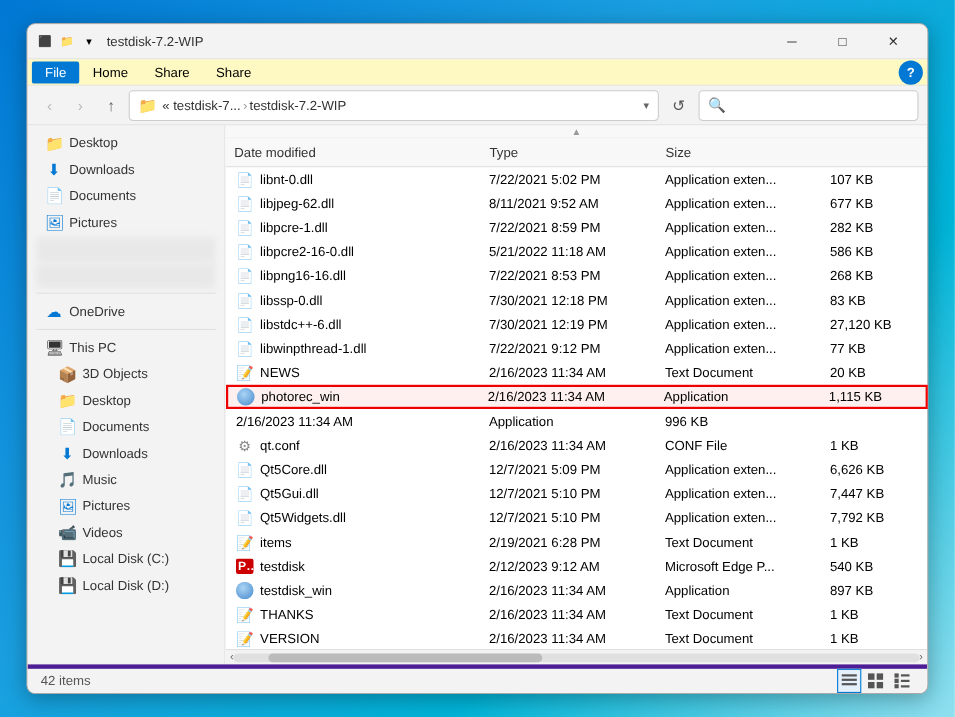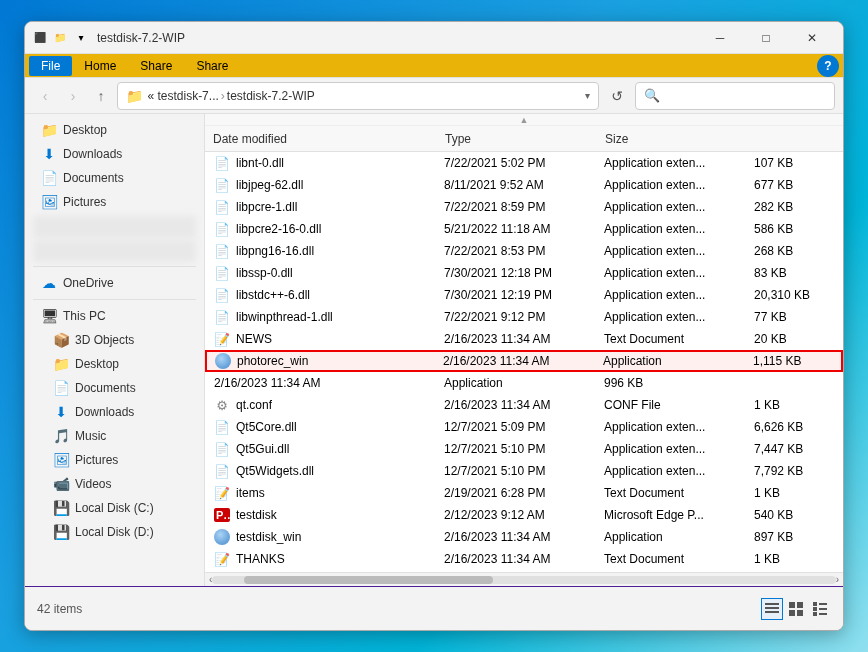--- a/index.html
+++ b/index.html
@@ -64,21 +64,21 @@
       align-items: center;
       justify-content: center;
       font-size: 12px;
       cursor: pointer;
       color: #333;
       background: transparent;
       border: none;
     }
     
     .ribbon-tabs {
-      background: #eab308;
+      background: #fef9c3;
       display: flex;
       align-items: center;
       height: 24px;
       border-bottom: 1px solid #e0e0e0;
       padding: 0 4px;
     }
     .ribbon-tab {
       padding: 3px 12px;
       font-size: 12px;
       cursor: pointer;
@@ -286,23 +286,23 @@
       flex-shrink: 0;
       width: 16px;
       text-align: center;
     }
     
     .icon-dll { color: #4a90d9; }
     .icon-txt { color: #555; }
     .icon-conf { color: #888; }
     
     .status-bar {
-      height: 44px;
+      height: 26px;
       background: #f3f3f3;
-      border-top: 1px solid #4c1d95;
+      border-top: 4px solid #4c1d95;
       display: flex;
       align-items: center;
       padding: 0 12px;
       font-size: 12px;
       color: #555;
       flex-shrink: 0;
       gap: 23px;
     }
     .status-bar .view-icons {
       margin-left: auto;
@@ -549,21 +549,21 @@
           <div>83 KB</div>
         </div>
 
         <div class="file-row">
           <div class="file-name">
             <span class="file-icon icon-dll">📄</span>
             <span>libstdc++-6.dll</span>
           </div>
           <div>7/30/2021 12:19 PM</div>
           <div>Application exten...</div>
-          <div>20,310 KB</div>
+          <div>27,120 KB</div>
         </div>
 
         <div class="file-row">
           <div class="file-name">
             <span class="file-icon icon-dll">📄</span>
             <span>libwinpthread-1.dll</span>
           </div>
           <div>7/22/2021 9:12 PM</div>
           <div>Application exten...</div>
           <div>77 KB</div>

